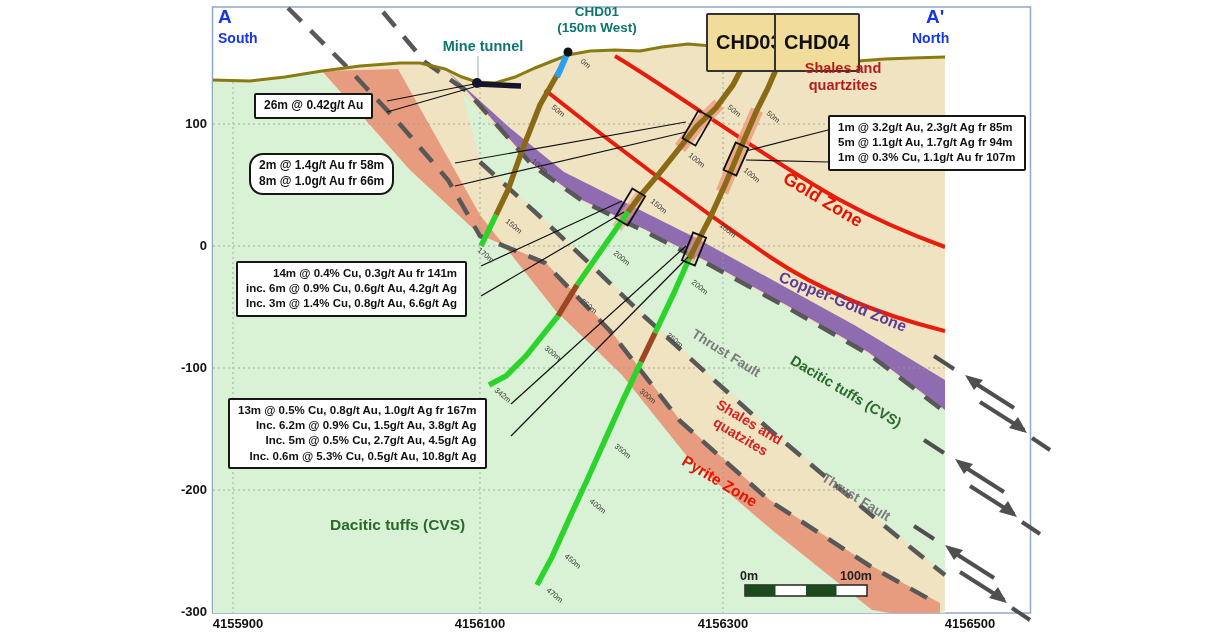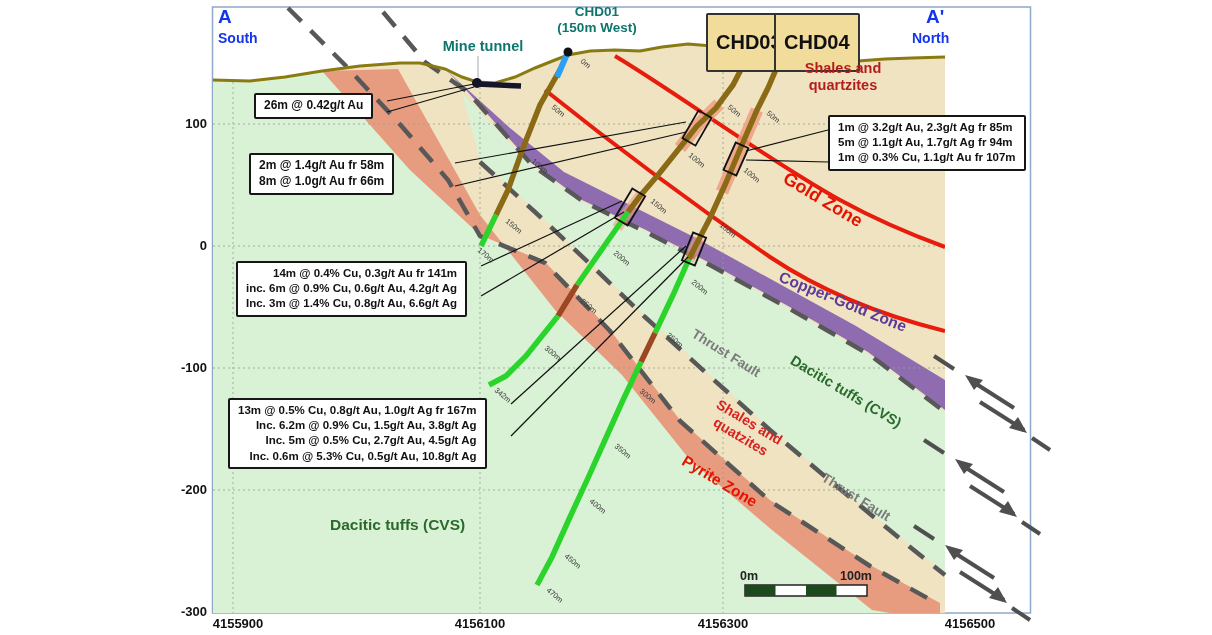--- a/index.html
+++ b/index.html
@@ -211,21 +211,21 @@
 <div class="ov zlbl" style="left:796px;top:352px;font-size:14.5px;color:#2a6b2d;transform:rotate(31deg);">Dacitic tuffs (CVS)</div>
 <div class="ov zlbl two" style="left:722px;top:396px;font-size:14px;color:#d92121;transform:rotate(31deg);">
   <div>Shales and</div>
   <div>quatzites</div>
 </div>
 <div class="ov zlbl" style="left:688px;top:452px;font-size:15.5px;color:#e51400;transform:rotate(31deg);">Pyrite Zone</div>
 <div class="ov zlbl" style="left:827px;top:470px;font-size:13.5px;color:#7a7a7a;transform:rotate(32deg);">Thrust Fault</div>
 <div class="ov zlbl" style="left:330px;top:516px;font-size:15.5px;color:#2a6b2d;">Dacitic tuffs (CVS)</div>
 
 <div class="ov ann" style="left:254px;top:93px;">26m @ 0.42g/t Au</div>
-<div class="ov ann" style="left:249px;top:153px;">
+<div class="ov ann" style="left:249px;top:153px;border-radius:14px;">
   <div>2m @ 1.4g/t Au fr 58m</div>
   <div>8m @ 1.0g/t Au fr 66m</div>
 </div>
 <div class="ov ann small" style="left:828px;top:115px;">
   <div>1m @ 3.2g/t Au, 2.3g/t Ag fr 85m</div>
   <div>5m @ 1.1g/t Au, 1.7g/t Ag fr 94m</div>
   <div>1m @ 0.3% Cu, 1.1g/t Au fr 107m</div>
 </div>
 <div class="ov ann small center" style="left:236px;top:261px;">
   <div>14m @ 0.4% Cu, 0.3g/t Au fr 141m</div>

